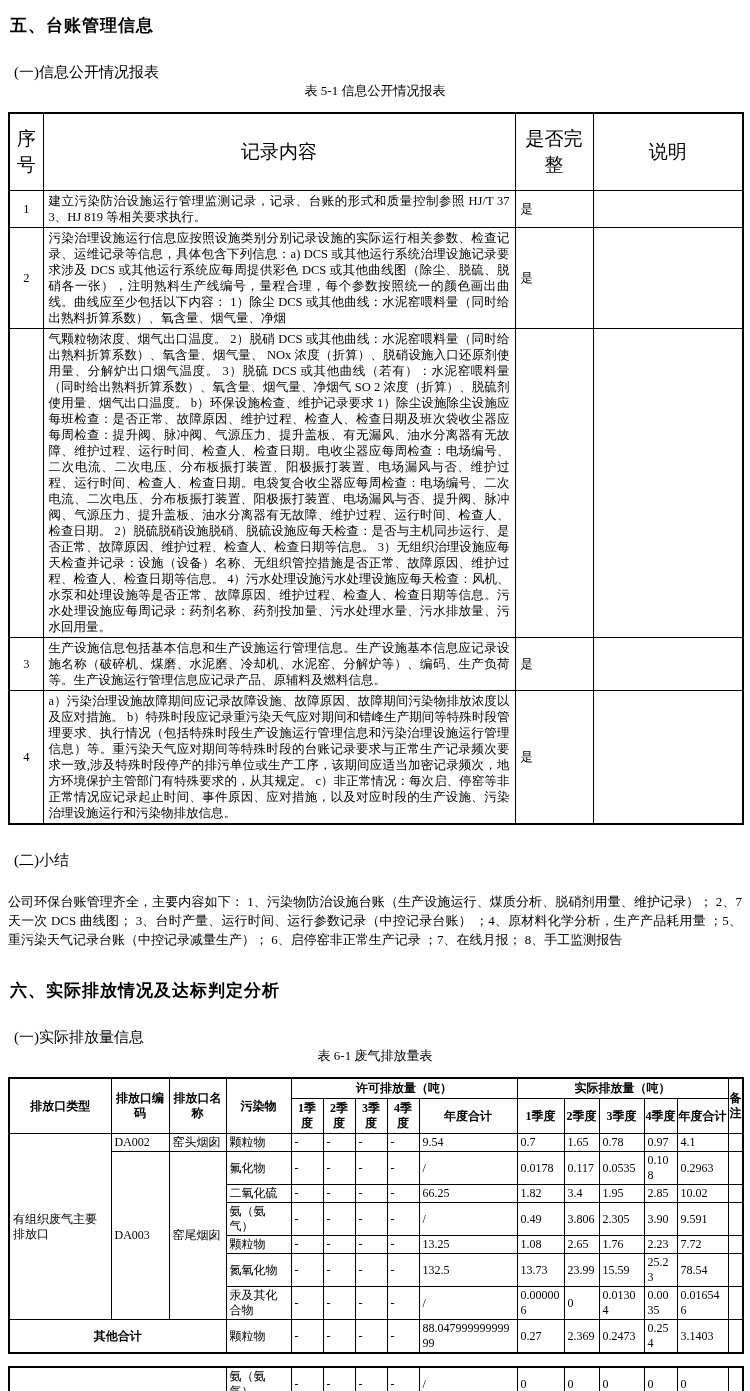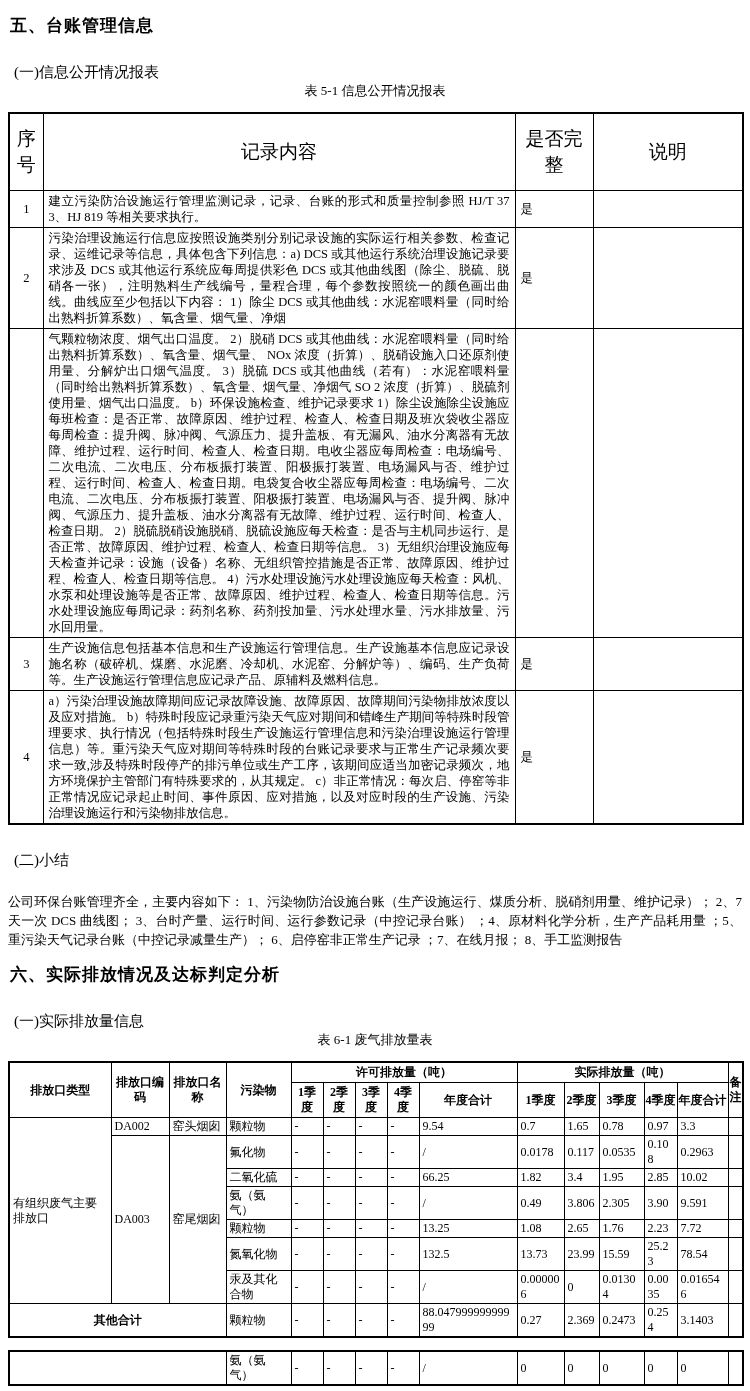--- a/index.html
+++ b/index.html
@@ -84,21 +84,21 @@
         <td class="content">a）污染治理设施故障期间应记录故障设施、故障原因、故障期间污染物排放浓度以及应对措施。 b）特殊时段应记录重污染天气应对期间和错峰生产期间等特殊时段管理要求、执行情况（包括特殊时段生产设施运行管理信息和污染治理设施运行管理信息）等。重污染天气应对期间等特殊时段的台账记录要求与正常生产记录频次要求一致,涉及特殊时段停产的排污单位或生产工序，该期间应适当加密记录频次，地方环境保护主管部门有特殊要求的，从其规定。 c）非正常情况：每次启、停窑等非正常情况应记录起止时间、事件原因、应对措施，以及对应时段的生产设施、污染治理设施运行和污染物排放信息。</td>
         <td class="yn">是</td>
         <td></td>
       </tr>
     </tbody>
   </table>
 
   <div class="h2">(二)小结</div>
   <p class="para">公司环保台账管理齐全，主要内容如下： 1、污染物防治设施台账（生产设施运行、煤质分析、脱硝剂用量、维护记录）； 2、7 天一次 DCS 曲线图； 3、台时产量、运行时间、运行参数记录（中控记录台账） ；4、原材料化学分析，生产产品耗用量 ；5、重污染天气记录台账（中控记录减量生产）； 6、启停窑非正常生产记录 ；7、在线月报； 8、手工监测报告</p>
 
-  <div class="h1" style="margin-top:14px">六、实际排放情况及达标判定分析</div>
+  <div class="h1" style="margin-top:30px">六、实际排放情况及达标判定分析</div>
   <div class="h2">(一)实际排放量信息</div>
   <div class="caption">表 6-1 废气排放量表</div>
 
   <table class="t te">
     <colgroup>
         <col style="width:102px">
         <col style="width:58px">
         <col style="width:57px">
         <col style="width:65px">
         <col style="width:32px">
@@ -144,21 +144,21 @@
         <td>颗粒物</td>
         <td>-</td>
         <td>-</td>
         <td>-</td>
         <td>-</td>
         <td>9.54</td>
         <td>0.7</td>
         <td>1.65</td>
         <td>0.78</td>
         <td>0.97</td>
-        <td>3.3</td>
+        <td>4.1</td>
         <td></td>
       </tr>
       <tr>
         <td rowspan="6">DA003</td>
         <td rowspan="6">窑尾烟囱</td>
         <td>氟化物</td>
         <td>-</td>
         <td>-</td>
         <td>-</td>
         <td>-</td>

